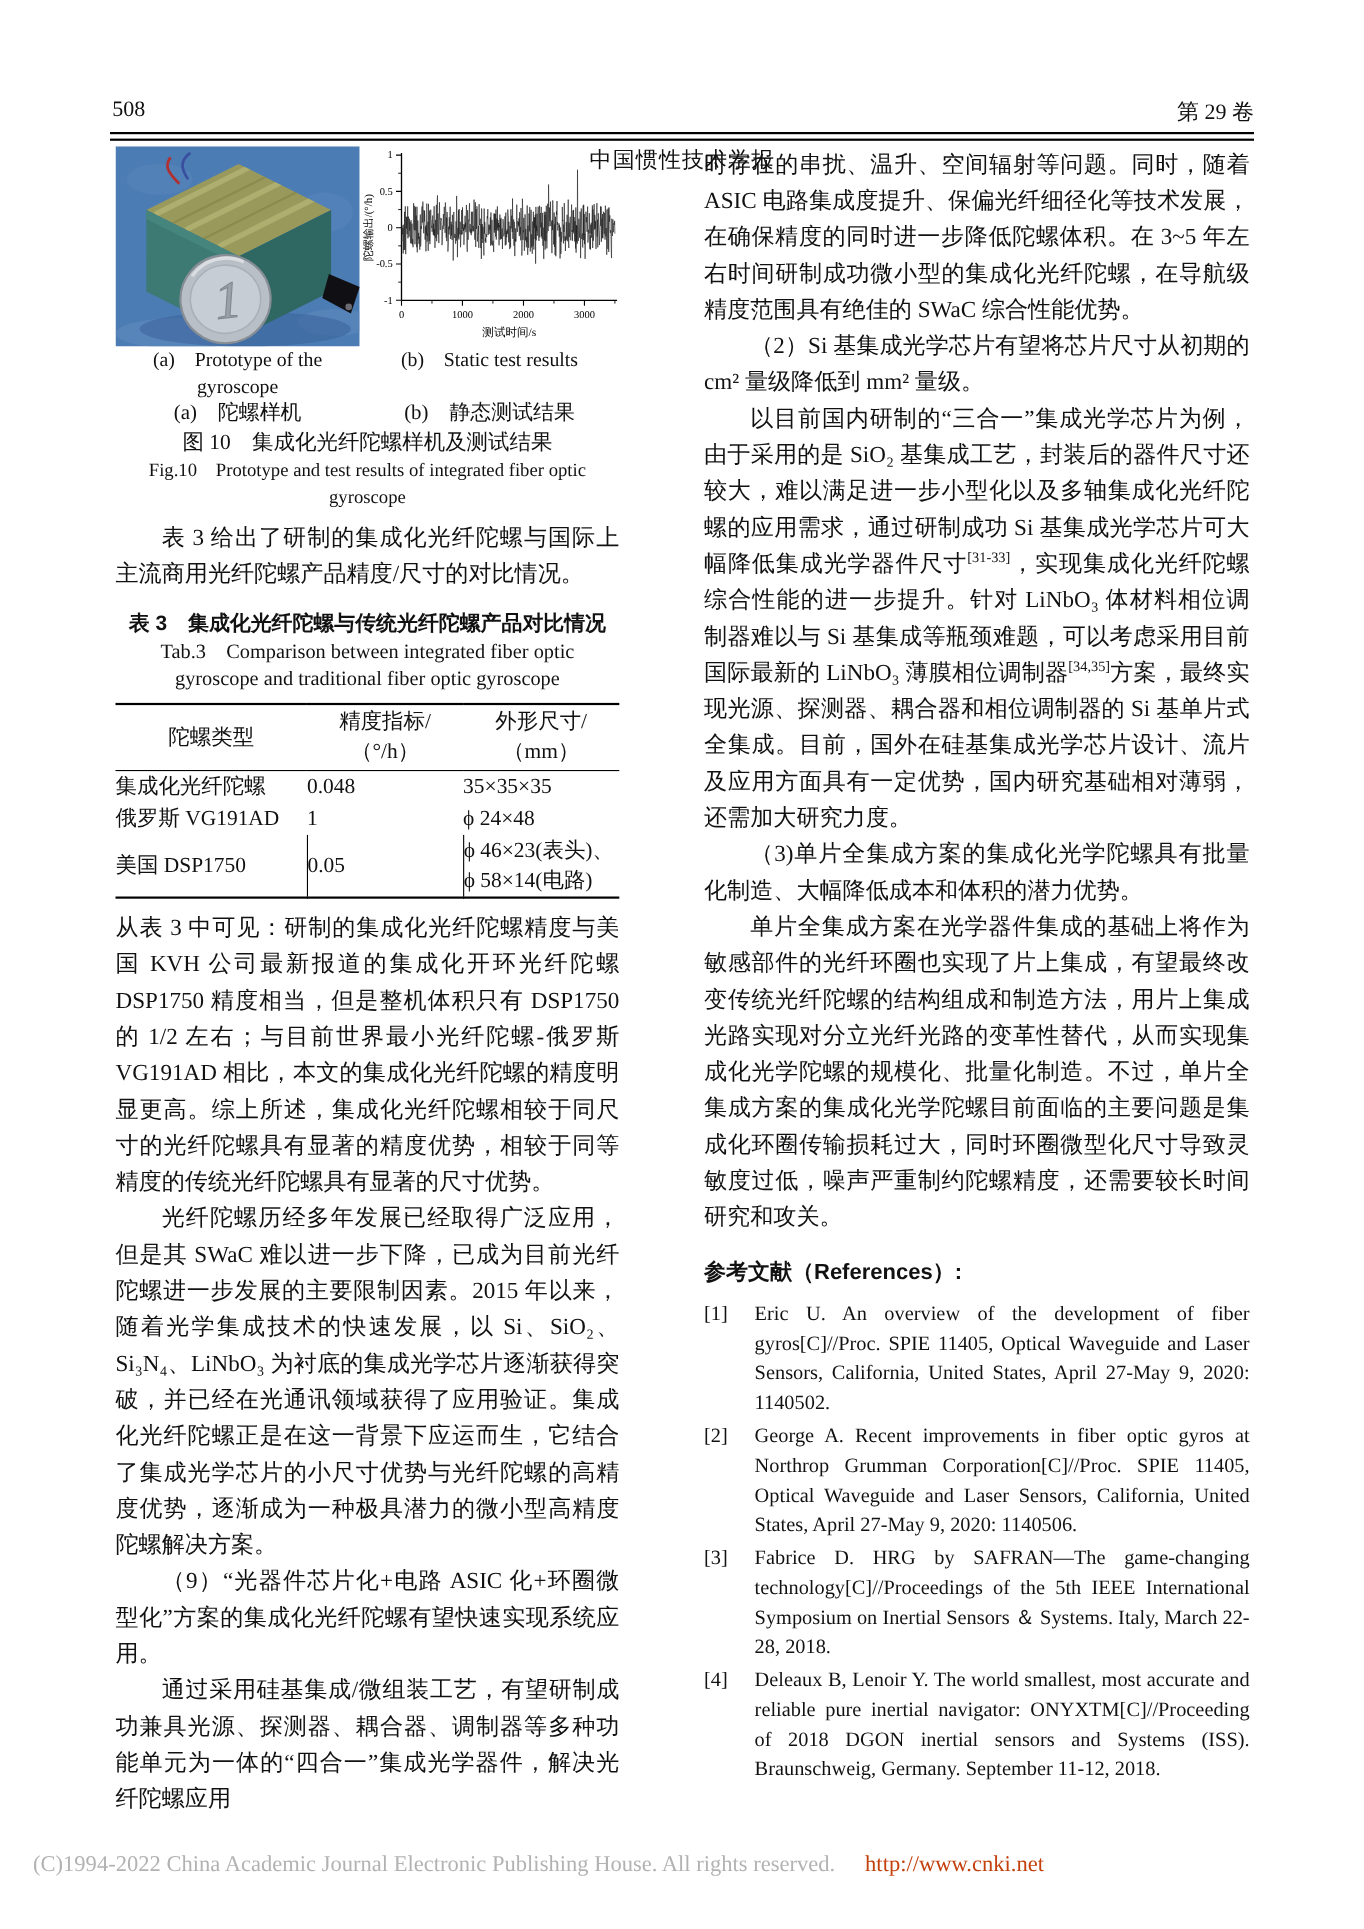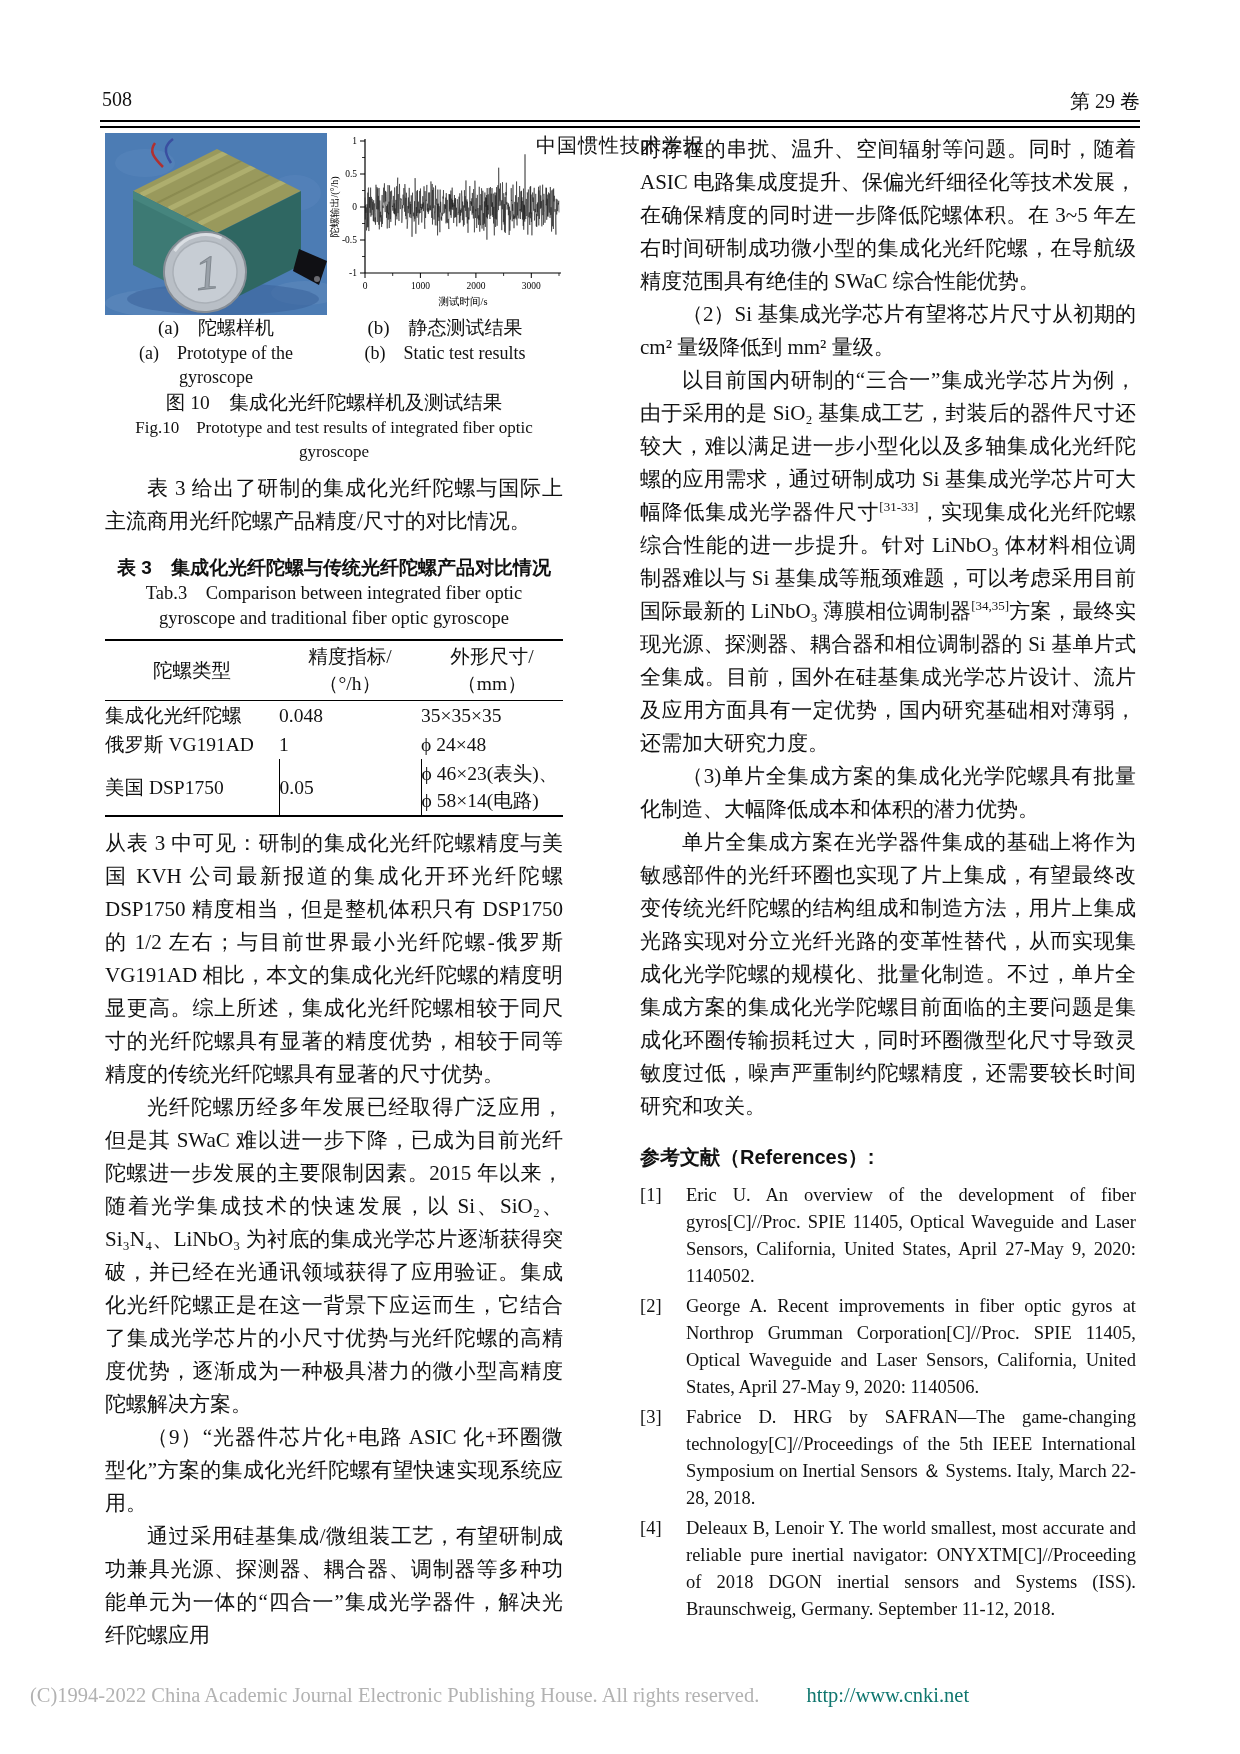--- a/index.html
+++ b/index.html
@@ -46,21 +46,21 @@
   .sec .no { margin-right: 22px; }
   
   .refs-heading { font-family: "Liberation Sans", "DejaVu Sans", sans-serif; font-weight: bold;
     font-size: 20px; margin: 18px 0 8px; text-indent: 0; }
   .ref { display: flex; font-size: 18.5px; line-height: 27px; margin-bottom: 3px; }
   .ref .lbl { width: 46px; flex: none; }
   .ref .txt { flex: 1; text-align: justify; }
   
   .foot { position: absolute; left: 30px; top: 1684px; width: 1180px;
     color: #b2b2b2; font-size: 20.5px; }
-  .foot .url { margin-left: 42px; color: #0f766e; text-decoration: none; }
+  .foot .url { margin-left: 22px; color: #c2410c; text-decoration: none; }
   
   svg text { font-family: "Liberation Serif", "DejaVu Serif", serif; }
 </style>
 </head>
 <body>
 
 <div class="page">
 
   <div class="hdr">
     <span class="pg">508</span>
@@ -148,27 +148,27 @@
 
           <text x="38" y="156" text-anchor="middle" font-size="9.5">0</text>
           <text x="93.4" y="156" text-anchor="middle" font-size="9.5">1000</text>
           <text x="148.9" y="156" text-anchor="middle" font-size="9.5">2000</text>
           <text x="204.3" y="156" text-anchor="middle" font-size="9.5">3000</text>
           <text x="136" y="172" text-anchor="middle" font-size="10.5">测试时间/s</text>
           <polyline id="noise-line" fill="none" stroke="#1a1a1a" stroke-width="0.55" points="38.00,64.45 38.26,86.48 38.51,71.92 38.77,79.94 39.02,78.73 39.28,74.45 39.53,97.42 39.79,92.28 40.04,71.24 40.30,94.30 40.56,83.49 40.81,59.62 41.07,94.15 41.32,54.95 41.58,54.58 41.83,98.06 42.09,71.88 42.35,64.03 42.60,74.88 42.86,64.19 43.11,79.79 43.37,71.91 43.62,54.61 43.88,83.66 44.13,67.24 44.39,63.91 44.65,70.86 44.90,82.22 45.16,65.87 45.41,76.66 45.67,76.80 45.92,68.75 46.18,87.38 46.43,88.17 46.69,67.19 46.95,88.36 47.20,80.00 47.46,70.90 47.71,70.38 47.97,89.22 48.22,84.47 48.48,91.75 48.74,79.54 48.99,51.75 49.25,72.87 49.50,74.21 49.76,76.24 50.01,54.14 50.27,89.05 50.52,63.45 50.78,55.36 51.04,76.44 51.29,62.89 51.55,78.14 51.80,91.75 52.06,54.95 52.31,96.40 52.57,78.73 52.82,67.48 53.08,75.65 53.34,84.35 53.59,78.69 53.85,88.67 54.10,82.06 54.36,85.13 54.61,94.03 54.87,71.03 55.13,61.97 55.38,91.06 55.64,86.01 55.89,72.58 56.15,75.07 56.40,59.71 56.66,54.67 56.91,69.48 57.17,62.42 57.43,50.30 57.68,71.43 57.94,72.06 58.19,79.09 58.45,57.91 58.70,68.42 58.96,58.79 59.21,63.66 59.47,84.84 59.73,73.07 59.98,79.26 60.24,95.52 60.49,71.48 60.75,80.18 61.00,52.07 61.26,86.67 61.52,79.72 61.77,81.39 62.03,68.67 62.28,95.06 62.54,52.34 62.79,76.00 63.05,77.19 63.30,86.04 63.56,58.41 63.82,88.90 64.07,80.70 64.33,66.44 64.58,57.63 64.84,66.35 65.09,66.89 65.35,73.97 65.60,72.85 65.86,77.73 66.12,71.32 66.37,62.91 66.63,74.35 66.88,80.26 67.14,70.40 67.39,80.87 67.65,54.46 67.91,81.38 68.16,75.46 68.42,92.34 68.67,79.27 68.93,66.88 69.18,83.31 69.44,77.72 69.69,53.24 69.95,86.33 70.21,68.68 70.46,50.23 70.72,44.63 70.97,80.14 71.23,61.06 71.48,71.10 71.74,84.40 71.99,87.95 72.25,70.90 72.51,50.92 72.76,66.54 73.02,68.11 73.27,76.12 73.53,67.75 73.78,65.13 74.04,66.50 74.30,65.99 74.55,68.21 74.81,89.87 75.06,87.20 75.32,77.31 75.57,72.16 75.83,75.30 76.08,61.63 76.34,71.87 76.60,72.22 76.85,55.05 77.11,62.52 77.36,63.41 77.62,78.72 77.87,51.09 78.13,56.32 78.38,58.97 78.64,83.05 78.90,64.80 79.15,86.20 79.41,59.76 79.66,64.85 79.92,69.17 80.17,95.69 80.43,92.35 80.69,86.52 80.94,72.94 81.20,80.19 81.45,64.50 81.71,75.67 81.96,71.79 82.22,54.89 82.47,75.42 82.73,84.31 82.99,70.31 83.24,68.65 83.50,81.19 83.75,70.97 84.01,85.11 84.26,62.33 84.52,68.34 84.77,70.97 85.03,103.81 85.29,70.87 85.54,59.70 85.80,76.63 86.05,80.63 86.31,83.27 86.56,79.70 86.82,79.89 87.08,88.51 87.33,87.85 87.59,68.19 87.84,85.79 88.10,45.13 88.35,61.21 88.61,68.03 88.86,100.78 89.12,76.49 89.38,74.09 89.63,83.00 89.89,58.17 90.14,84.70 90.40,56.99 90.65,79.32 90.91,79.92 91.16,78.45 91.42,68.63 91.68,91.76 91.93,85.01 92.19,76.60 92.44,80.32 92.70,57.94 92.95,76.12 93.21,79.98 93.47,55.50 93.72,74.97 93.98,70.78 94.23,76.98 94.49,74.06 94.74,89.56 95.00,82.98 95.25,71.14 95.51,75.64 95.77,63.18 96.02,73.64 96.28,69.45 96.53,78.14 96.79,62.22 97.04,53.31 97.30,74.10 97.55,91.71 97.81,95.88 98.07,58.15 98.32,64.47 98.58,85.00 98.83,70.84 99.09,66.80 99.34,67.68 99.60,57.73 99.86,51.91 100.11,77.57 100.37,70.62 100.62,78.79 100.88,78.86 101.13,75.15 101.39,80.82 101.64,59.53 101.90,78.38 102.16,76.20 102.41,71.02 102.67,59.45 102.92,76.89 103.18,72.44 103.43,77.31 103.69,76.00 103.94,48.45 104.20,58.86 104.46,78.37 104.71,84.92 104.97,57.58 105.22,50.96 105.48,91.55 105.73,57.00 105.99,61.74 106.25,75.16 106.50,54.49 106.76,55.86 107.01,86.52 107.27,82.33 107.52,78.80 107.78,79.24 108.03,72.30 108.29,92.35 108.55,52.55 108.80,70.20 109.06,71.66 109.31,68.74 109.57,65.78 109.82,66.98 110.08,92.53 110.33,70.82 110.59,102.40 110.85,56.55 111.10,84.28 111.36,70.63 111.61,74.16 111.87,87.92 112.12,73.15 112.38,80.55 112.64,85.56 112.89,99.20 113.15,56.60 113.40,79.48 113.66,68.76 113.91,71.33 114.17,86.57 114.42,83.70 114.68,87.69 114.94,79.79 115.19,80.94 115.45,82.58 115.70,68.37 115.96,63.53 116.21,65.58 116.47,57.08 116.72,80.70 116.98,78.23 117.24,71.52 117.49,71.11 117.75,79.71 118.00,72.99 118.26,71.75 118.51,75.81 118.77,64.56 119.03,90.39 119.28,60.13 119.54,81.49 119.79,89.29 120.05,89.32 120.30,66.89 120.56,87.47 120.81,90.14 121.07,86.99 121.33,85.92 121.58,92.41 121.84,96.02 122.09,61.06 122.35,78.45 122.60,61.33 122.86,76.24 123.11,67.44 123.37,61.56 123.63,82.08 123.88,57.59 124.14,84.80 124.39,73.05 124.65,65.61 124.90,76.34 125.16,54.63 125.42,74.18 125.67,66.99 125.93,76.81 126.18,69.74 126.44,78.70 126.69,89.99 126.95,71.74 127.20,73.46 127.46,62.01 127.72,84.89 127.97,66.43 128.23,83.98 128.48,65.03 128.74,79.58 128.99,84.22 129.25,79.95 129.50,74.70 129.76,93.38 130.02,74.86 130.27,66.20 130.53,68.77 130.78,71.65 131.04,81.89 131.29,78.99 131.55,79.38 131.81,73.95 132.06,63.65 132.32,90.13 132.57,72.30 132.83,60.27 133.08,89.45 133.34,76.93 133.59,82.69 133.85,80.34 134.11,75.48 134.36,79.58 134.62,57.51 134.87,62.38 135.13,63.61 135.38,87.20 135.64,68.57 135.89,77.97 136.15,81.87 136.41,93.43 136.66,72.44 136.92,83.93 137.17,91.94 137.43,57.19 137.68,74.64 137.94,68.03 138.19,63.12 138.45,69.09 138.71,77.90 138.96,47.46 139.22,84.08 139.47,68.46 139.73,68.72 139.98,66.45 140.24,90.48 140.50,68.64 140.75,86.47 141.01,99.81 141.26,84.04 141.52,86.41 141.77,74.59 142.03,86.54 142.28,79.14 142.54,71.20 142.80,53.05 143.05,69.11 143.31,77.80 143.56,75.46 143.82,68.01 144.07,71.30 144.33,68.92 144.58,72.84 144.84,65.33 145.10,81.69 145.35,59.92 145.61,66.80 145.86,80.02 146.12,73.31 146.37,85.47 146.63,56.12 146.89,68.03 147.14,70.98 147.40,99.33 147.65,92.16 147.91,47.65 148.16,57.36 148.42,85.03 148.67,76.24 148.93,78.23 149.19,65.05 149.44,80.99 149.70,94.99 149.95,76.27 150.21,61.83 150.46,62.10 150.72,85.49 150.97,75.10 151.23,86.56 151.49,91.83 151.74,82.34 152.00,87.19 152.25,53.75 152.51,86.13 152.76,98.70 153.02,72.13 153.28,89.93 153.53,92.27 153.79,61.09 154.04,63.17 154.30,77.33 154.55,55.27 154.81,59.54 155.06,95.61 155.32,78.73 155.58,70.51 155.83,57.78 156.09,91.92 156.34,80.07 156.60,82.94 156.85,97.71 157.11,75.17 157.36,68.39 157.62,90.63 157.88,59.50 158.13,88.96 158.39,93.92 158.64,64.35 158.90,73.89 159.15,64.99 159.41,84.24 159.67,62.05 159.92,106.70 160.18,55.09 160.43,85.51 160.69,72.15 160.94,77.15 161.20,61.34 161.45,81.38 161.71,79.09 161.97,70.59 162.22,54.89 162.48,76.11 162.73,84.15 162.99,86.00 163.24,58.90 163.50,54.02 163.75,82.85 164.01,63.29 164.27,60.68 164.52,73.73 164.78,68.13 165.03,55.08 165.29,81.92 165.54,69.38 165.80,84.06 166.06,70.27 166.31,60.55 166.57,90.45 166.82,73.83 167.08,92.25 167.33,102.39 167.59,83.33 167.84,59.47 168.10,85.72 168.36,62.34 168.61,93.92 168.87,87.42 169.12,59.64 169.38,86.35 169.63,54.09 169.89,72.43 170.14,92.79 170.40,77.70 170.66,78.19 170.91,52.23 171.17,76.06 171.42,77.04 171.68,34.71 171.93,53.42 172.19,72.83 172.45,55.72 172.70,66.20 172.96,67.13 173.21,68.42 173.47,50.26 173.72,72.52 173.98,69.33 174.23,68.41 174.49,81.06 174.75,97.13 175.00,66.98 175.26,76.20 175.51,49.20 175.77,67.37 176.02,69.88 176.28,89.17 176.53,85.67 176.79,60.19 177.05,91.57 177.30,71.13 177.56,98.68 177.81,94.62 178.07,64.04 178.32,99.96 178.58,70.10 178.84,59.18 179.09,62.25 179.35,49.74 179.60,71.50 179.86,68.89 180.11,76.60 180.37,72.81 180.62,72.56 180.88,73.00 181.14,69.96 181.39,82.24 181.65,71.47 181.90,82.23 182.16,101.99 182.41,73.67 182.67,81.64 182.92,97.74 183.18,77.82 183.44,86.59 183.69,83.26 183.95,83.28 184.20,55.09 184.46,67.84 184.71,66.91 184.97,77.85 185.23,88.28 185.48,71.19 185.74,77.81 185.99,51.61 186.25,73.13 186.50,86.01 186.76,81.51 187.01,95.21 187.27,83.12 187.53,85.60 187.78,68.88 188.04,74.07 188.29,84.68 188.55,62.28 188.80,78.18 189.06,86.33 189.31,82.34 189.57,48.47 189.83,87.08 190.08,92.46 190.34,69.41 190.59,82.43 190.85,74.25 191.10,67.29 191.36,64.07 191.62,69.08 191.87,85.45 192.13,71.84 192.38,64.46 192.64,53.01 192.89,77.73 193.15,76.13 193.40,86.01 193.66,70.65 193.92,58.39 194.17,77.59 194.43,57.83 194.68,79.19 194.94,64.30 195.19,78.17 195.45,86.53 195.70,68.02 195.96,72.72 196.22,92.90 196.47,55.60 196.73,96.73 196.98,71.54 197.24,86.85 197.49,72.32 197.75,88.63 198.01,21.31 198.26,72.59 198.52,81.64 198.77,86.02 199.03,68.55 199.28,65.91 199.54,71.08 199.79,83.07 200.05,76.65 200.31,59.36 200.56,62.30 200.82,101.65 201.07,75.60 201.33,56.52 201.58,57.55 201.84,84.26 202.09,82.13 202.35,79.39 202.61,91.32 202.86,92.00 203.12,53.84 203.37,85.29 203.63,53.09 203.88,80.52 204.14,61.57 204.40,88.95 204.65,79.49 204.91,102.33 205.16,84.64 205.42,68.66 205.67,59.47 205.93,69.04 206.18,64.47 206.44,67.56 206.70,77.78 206.95,63.50 207.21,54.81 207.46,87.49 207.72,84.63 207.97,75.92 208.23,77.54 208.48,79.18 208.74,60.82 209.00,78.99 209.25,93.31 209.51,80.89 209.76,93.91 210.02,71.16 210.27,79.23 210.53,69.49 210.79,83.12 211.04,74.24 211.30,62.15 211.55,53.77 211.81,92.44 212.06,57.38 212.32,85.96 212.57,83.44 212.83,79.16 213.09,52.57 213.34,75.72 213.60,62.39 213.85,62.23 214.11,74.83 214.36,68.15 214.62,86.83 214.87,93.33 215.13,63.57 215.39,62.76 215.64,51.68 215.90,82.14 216.15,66.72 216.41,91.86 216.66,75.23 216.92,60.84 217.18,66.78 217.43,76.14 217.69,79.77 217.94,89.79 218.20,84.57 218.45,72.42 218.71,70.78 218.96,54.61 219.22,72.54 219.48,54.90 219.73,86.80 219.99,76.54 220.24,65.71 220.50,83.25 220.75,61.60 221.01,83.74 221.26,81.73 221.52,59.47 221.78,62.32 222.03,74.91 222.29,79.65 222.54,60.46 222.80,67.17 223.05,84.86 223.31,53.97 223.57,57.58 223.82,81.94 224.08,74.27 224.33,81.61 224.59,98.58 224.84,57.40 225.10,71.82 225.35,79.37 225.61,93.32 225.87,56.52 226.12,64.54 226.38,95.98 226.63,55.50 226.89,68.21 227.14,68.49 227.40,62.80 227.65,77.27 227.91,78.76 228.17,76.16 228.42,81.97 228.68,94.05 228.93,101.63 229.19,65.81 229.44,74.94 229.70,81.53 229.96,76.62 230.21,66.57 230.47,77.96 230.72,78.07 230.98,70.99 231.23,69.85 231.49,71.46 231.74,67.78 232.00,79.47"></polyline>
         </svg>
       </div>
 
+      <div class="cap-row en">
+        <span class="ca">(a)　Prototype of the gyroscope</span>
+        <span class="cb">(b)　Static test results</span>
+      </div>
       <div class="cap-row">
         <span class="ca">(a)　陀螺样机</span>
         <span class="cb">(b)　静态测试结果</span>
-      </div>
-      <div class="cap-row en">
-        <span class="ca">(a)　Prototype of the gyroscope</span>
-        <span class="cb">(b)　Static test results</span>
       </div>
       <div class="cap-center">图 10　集成化光纤陀螺样机及测试结果</div>
       <div class="cap-center en">Fig.10　Prototype and test results of integrated fiber optic</div>
       <div class="cap-center en">gyroscope</div>
     </div>
 
     <p class="indent" style="margin-top:8px">表 3 给出了研制的集成化光纤陀螺与国际上主流商用光纤陀螺产品精度/尺寸的对比情况。</p>
 
     <div class="t3-title-zh">表 3　集成化光纤陀螺与传统光纤陀螺产品对比情况</div>
     <div class="t3-title-en">Tab.3　Comparison between integrated fiber optic</div>

